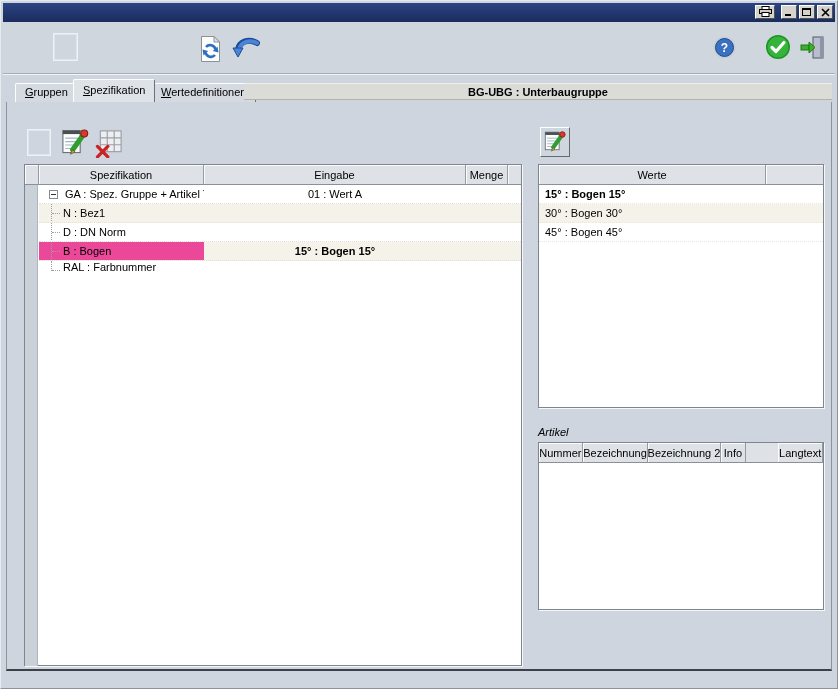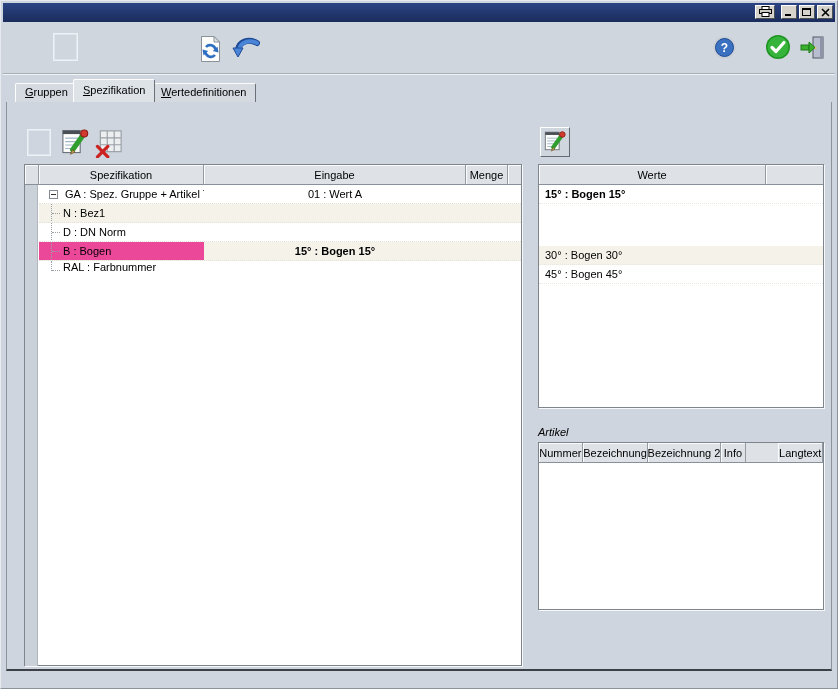--- a/index.html
+++ b/index.html
@@ -87,21 +87,21 @@
   .guide::after { content:""; position:absolute; left:0; top:9px; width:8px;
     border-top:1px dotted #9aa0a6; }
   .guide.half { height:10px; align-self:flex-start; }
   .cell.name .lbl { margin-left:2px; }
 
   .werte-table { left:531px; top:62px; width:286px; height:244px; }
   .werte-c1 { width:227px; }
   .wrow { height:19px; line-height:19px; padding-left:6px; border-bottom:1px dotted #e9e7de;
     cursor:default; white-space:nowrap; overflow:hidden; }
   .wrow.bold { font-weight:bold; }
-  .wrow.alt { background:#f5f2e9;margin-top:42px; }
+  .wrow.alt { background:#f5f2e9; }
 
   .artikel-label { position:absolute; left:531px; top:324px;font-style:italic; }
   .artikel-table { left:531px; top:340px; width:286px; height:168px; }
   .a-c0{width:46px;} .a-c1{width:69px;} .a-c2{width:76px;} .a-c3{width:27px;} .a-c4{width:47px;margin-left:32px;}
 </style>
 </head>
 <body>
 
 <div class="window">
 
@@ -189,20 +189,21 @@
   <div class="tabrow">
     <div class="tab" style="left:12px;">
       <span class="tab-label">Gruppen</span>
     </div>
     <div class="tab active" style="left:70px;">
       <span class="tab-label">Spezifikation</span>
     </div>
     <div class="tab" style="left:148px;">
       <span class="tab-label">Wertedefinitionen</span>
     </div>
+    <div class="context-strip">BG-UBG : Unterbaugruppe</div>
   </div>
 
   <div class="page">
 
     <span class="page-tool blank-page"></span>
     <span class="page-tool" style="left:53px; top:23px;">
       <svg width="30" height="32" viewBox="0 0 26 27">
         <rect x="2.5" y="4.5" width="15" height="19" fill="#fdfdfb" stroke="#6d737b"></rect>
         <rect x="2.5" y="4.5" width="15" height="3" fill="#4a4f55"></rect>
         <path d="M4.5 11 h11 M4.5 14 h11 M4.5 17 h11 M4.5 20 h8" stroke="#9fb6c8" stroke-width="1"></path>

